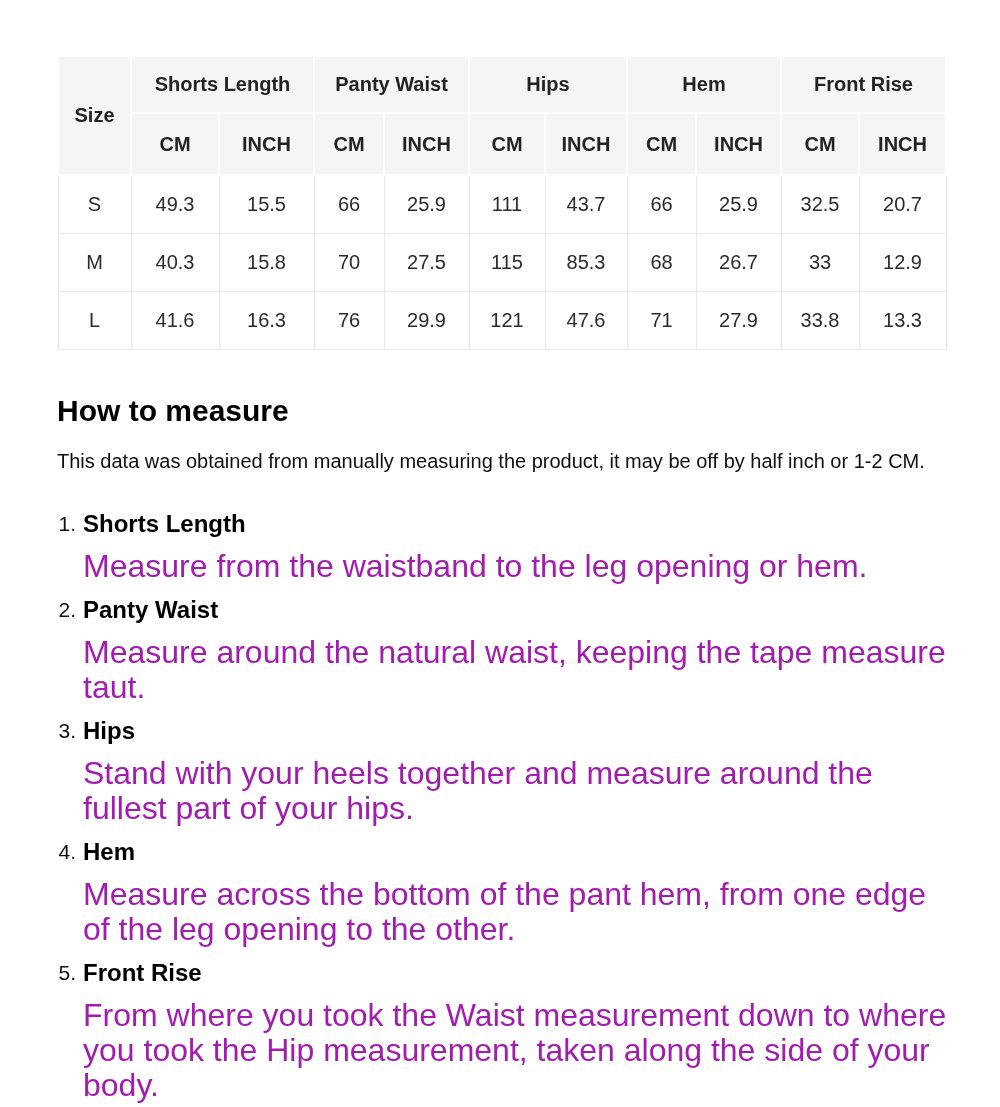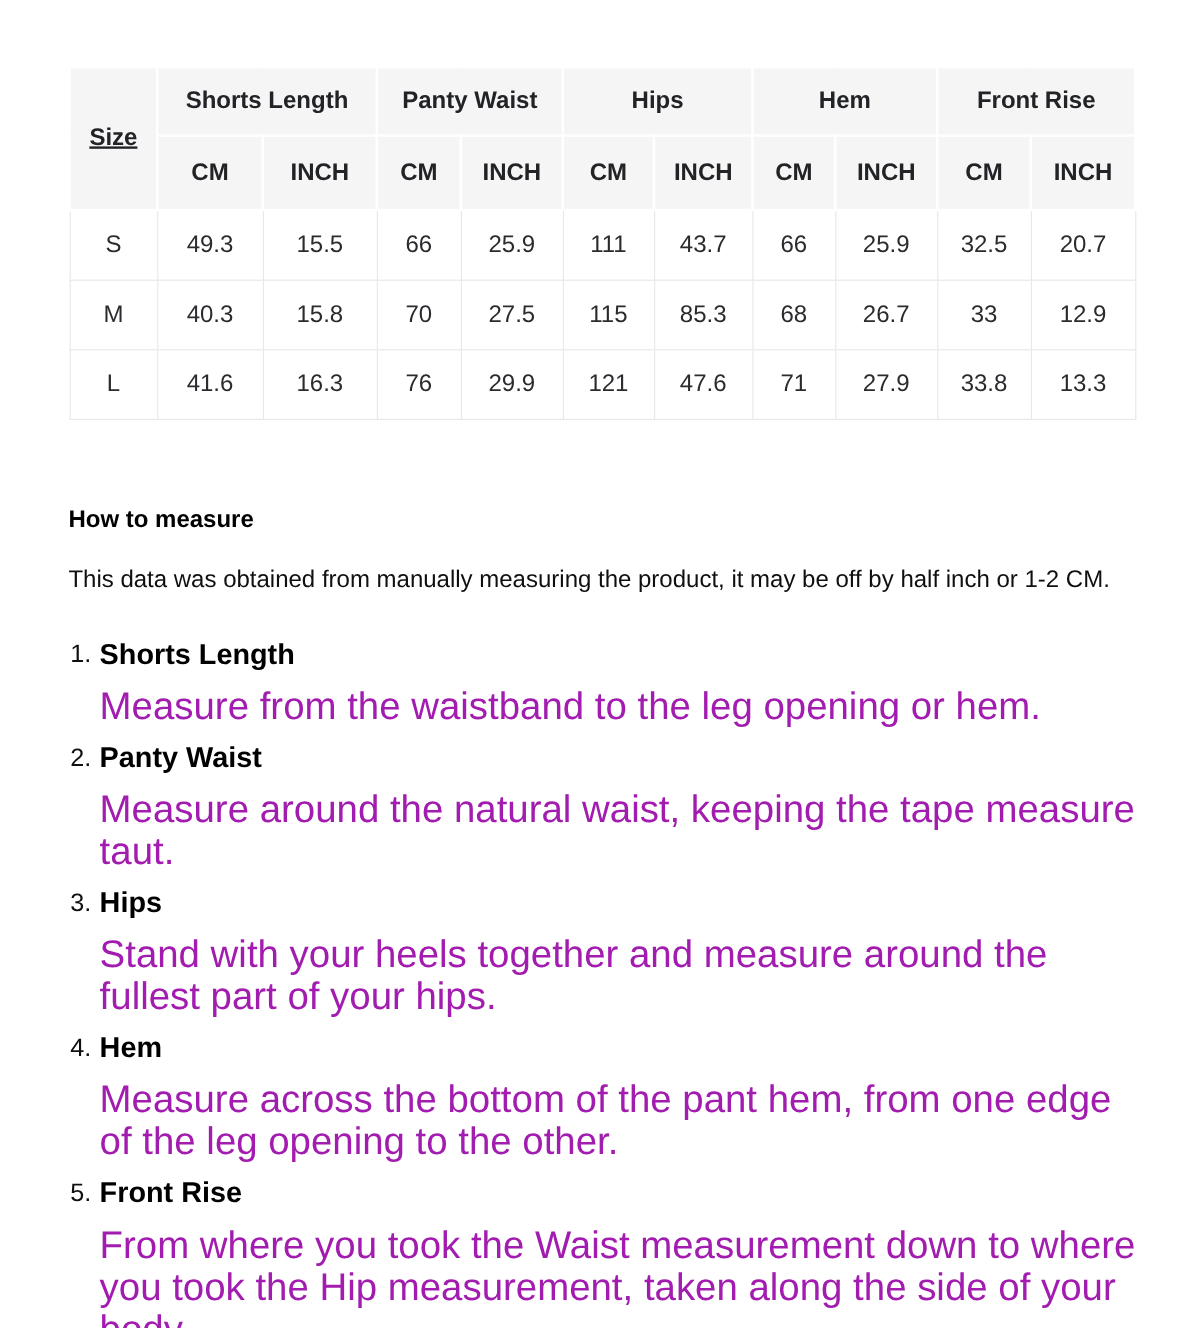--- a/index.html
+++ b/index.html
@@ -27,37 +27,37 @@
     background: #f5f5f6;
     border: 2px solid #ffffff;
     font-weight: bold;
     font-size: 20px;
     color: #222326;
     text-align: center;
     padding: 0;
   }
   table.size-table thead tr.group-row th { height: 57px; }
   table.size-table thead tr.unit-row th { height: 62px; text-align: center; }
-  table.size-table th.size-head { height: 119px; text-decoration: underline; }
+  table.size-table th.size-head { height: 119px; }
   table.size-table td {
     background: #ffffff;
     border: 1px solid #e8e8e9;
     font-size: 20px;
     color: #2a2b2e;
     text-align: center;
     height: 58px;
     padding: 0;
   }
   
   .guide-heading {
-    font-size: 20px;
+    font-size: 30px;
     font-weight: bold;
     color: #000000;
     line-height: 34px;
-    margin: 66px 0 0 0;
+    margin: 44px 0 0 0;
   }
   .guide-intro {
     font-size: 20px;
     line-height: 34px;
     color: #0f0f0f;
     margin: 16px 0 0 0;
     width: 890px;
   }
   .guide-list {
     margin-top: 28px;

